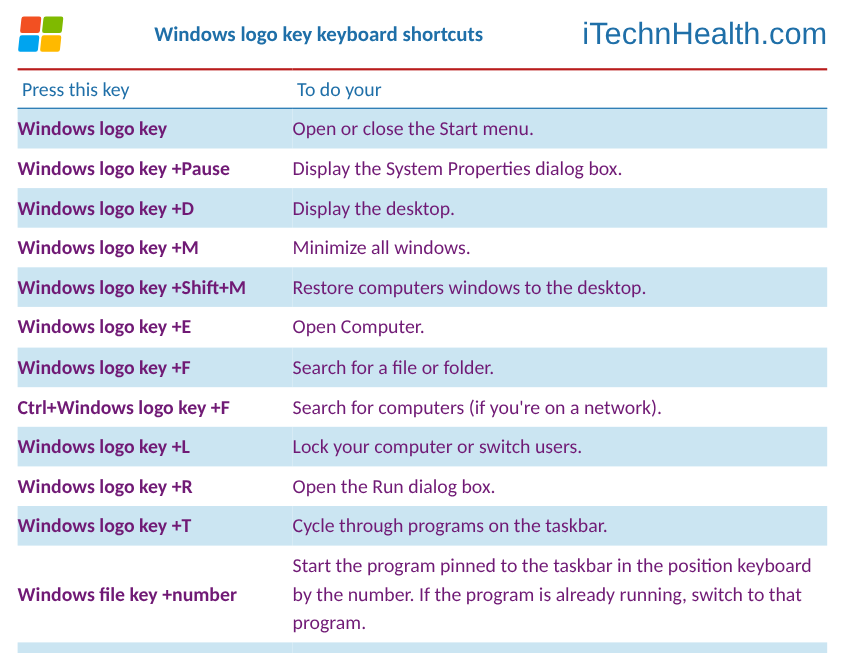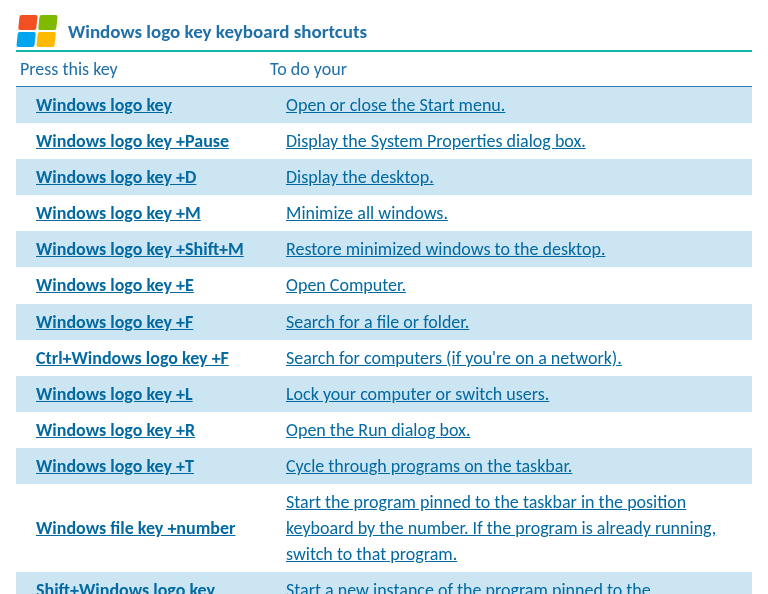--- a/index.html
+++ b/index.html
@@ -7,21 +7,22 @@
     font-family: Calibri, "Segoe UI", Arial, sans-serif;
     background: #ffffff;
     width: 768px;
     height: 594px;
     overflow: hidden;
     padding: 12px 16px 0 16px;
   }
   .header {
     display: flex;
     align-items: center;
-    gap: 10px;
+    margin-bottom: 12px;
+    justify-content: space-between;
   }
   .logo {
     width: 42px;
     height: 38px;
     position: relative;
     flex-shrink: 0;
   }
   .flag {
     position: absolute;
     display: grid;
@@ -51,56 +52,56 @@
     margin-left: 8px;
     font-family: Arial, sans-serif;
     white-space: nowrap;
   }
   table {
     width: 100%;
     border-collapse: collapse;
     table-layout: fixed;
   }
   thead tr {
-    border-top: 2px solid #14b8a6;
+    border-top: 2px solid #b91c1c;
     border-bottom: 1px solid #2f7eb5;
   }
   th {
     text-align: left;
     color: #1f6fa8;
     font-weight: 400;
     font-size: 18px;
     padding: 6px 8px 6px 4px;
   }
   th.col-key { width: 250px; }
   td {
-    color: #0369a1;
+    color: #701a75;
     font-size: 18px;
-    padding: 5px 8px 5px 20px;
+    padding: 5px 8px 5px 0;
     vertical-align: middle;
     line-height: 1.45;
-    text-decoration: underline;
   }
   td.key { font-weight: 700; }
   td.desc { font-weight: 400; }
   tr.alt { background: #cbe5f2; }
 </style>
 </head>
 <body>
 
 <div class="header">
   <div class="logo">
     <div class="flag">
       <div class="r"></div>
         <div class="g"></div>
       <div class="b"></div>
         <div class="y"></div>
     </div>
   </div>
   <div class="title">Windows logo key keyboard shortcuts</div>
+  <div class="brand">iTechnHealth.com</div>
 </div>
 
 <table>
   <colgroup>
       <col class="col-key" style="width:250px">
       <col>
     </colgroup>
   <thead>
     <tr>
       <th class="col-key">Press this key</th>
@@ -119,21 +120,21 @@
     <tr class="alt">
       <td class="key">Windows logo key +D</td>
       <td class="desc">Display the desktop.</td>
     </tr>
     <tr>
       <td class="key">Windows logo key +M</td>
       <td class="desc">Minimize all windows.</td>
     </tr>
     <tr class="alt">
       <td class="key">Windows logo key +Shift+M</td>
-      <td class="desc">Restore minimized windows to the desktop.</td>
+      <td class="desc">Restore computers windows to the desktop.</td>
     </tr>
     <tr>
       <td class="key">Windows logo key +E</td>
       <td class="desc">Open Computer.</td>
     </tr>
     <tr class="alt">
       <td class="key">Windows logo key +F</td>
       <td class="desc">Search for a file or folder.</td>
     </tr>
     <tr>

